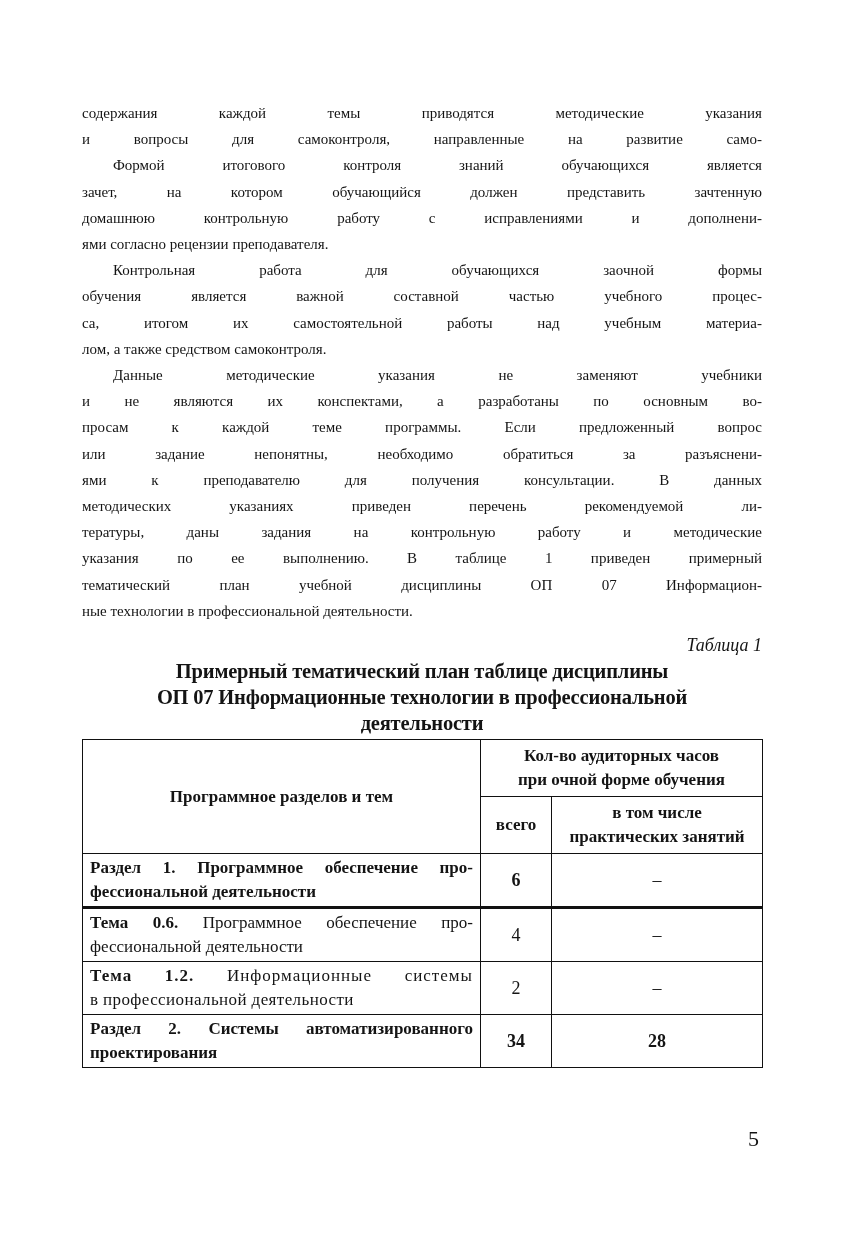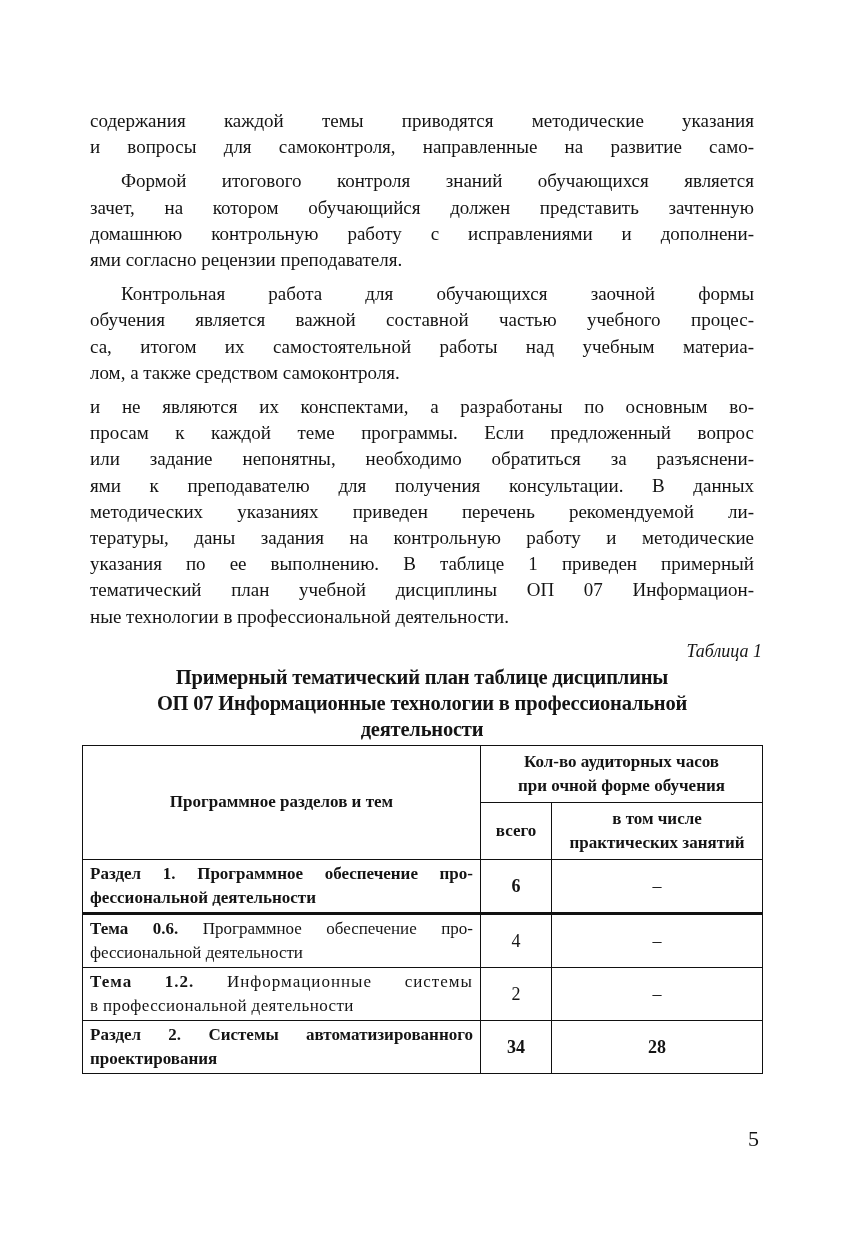--- a/index.html
+++ b/index.html
@@ -5,21 +5,21 @@
     html, body { margin: 0; padding: 0; background: #ffffff; }
     body {
       width: 857px; height: 1241px; position: relative; overflow: hidden;
       font-family: "Liberation Serif", "DejaVu Serif", serif;
       color: #141414;
     }
     .page {
       position: absolute; left: 82px; top: 100px; width: 680px;
     }
     .para {
-      margin: 8px; font-size: 19px; line-height: 26.2px;
+      margin: 0; font-size: 15px; line-height: 26.2px;
       text-align: justify; text-align-last: auto; hyphens: manual;
     }
     .para .ln { display: block; text-align: justify; text-align-last: justify; }
     .para .ln.last { text-align-last: left; }
     .table-label {
       text-align: right; font-style: italic; font-size: 18px;
       line-height: 26px; margin-top: 8px;
     }
     .table-title {
       text-align: center; font-weight: bold; font-size: 20.5px;
@@ -65,20 +65,21 @@
   </p>
 
   <p class="para">
     <span class="ln" style="text-indent:31px">Контрольная работа для обучающихся заочной формы</span>
     <span class="ln">обучения является важной составной частью учебного процес-</span>
     <span class="ln">са, итогом их самостоятельной работы над учебным материа-</span>
     <span class="ln last">лом, а также средством самоконтроля.</span>
   </p>
 
   <p class="para">
+    <span class="ln" style="text-indent:31px">Данные методические указания не заменяют учебники</span>
     <span class="ln">и не являются их конспектами, а разработаны по основным во-</span>
     <span class="ln">просам к каждой теме программы. Если предложенный вопрос</span>
     <span class="ln">или задание непонятны, необходимо обратиться за разъяснени-</span>
     <span class="ln">ями к преподавателю для получения консультации. В данных</span>
     <span class="ln">методических указаниях приведен перечень рекомендуемой ли-</span>
     <span class="ln">тературы, даны задания на контрольную работу и методические</span>
     <span class="ln">указания по ее выполнению. В таблице 1 приведен примерный</span>
     <span class="ln">тематический план учебной дисциплины ОП 07 Информацион-</span>
     <span class="ln last">ные технологии в профессиональной деятельности.</span>
   </p>

